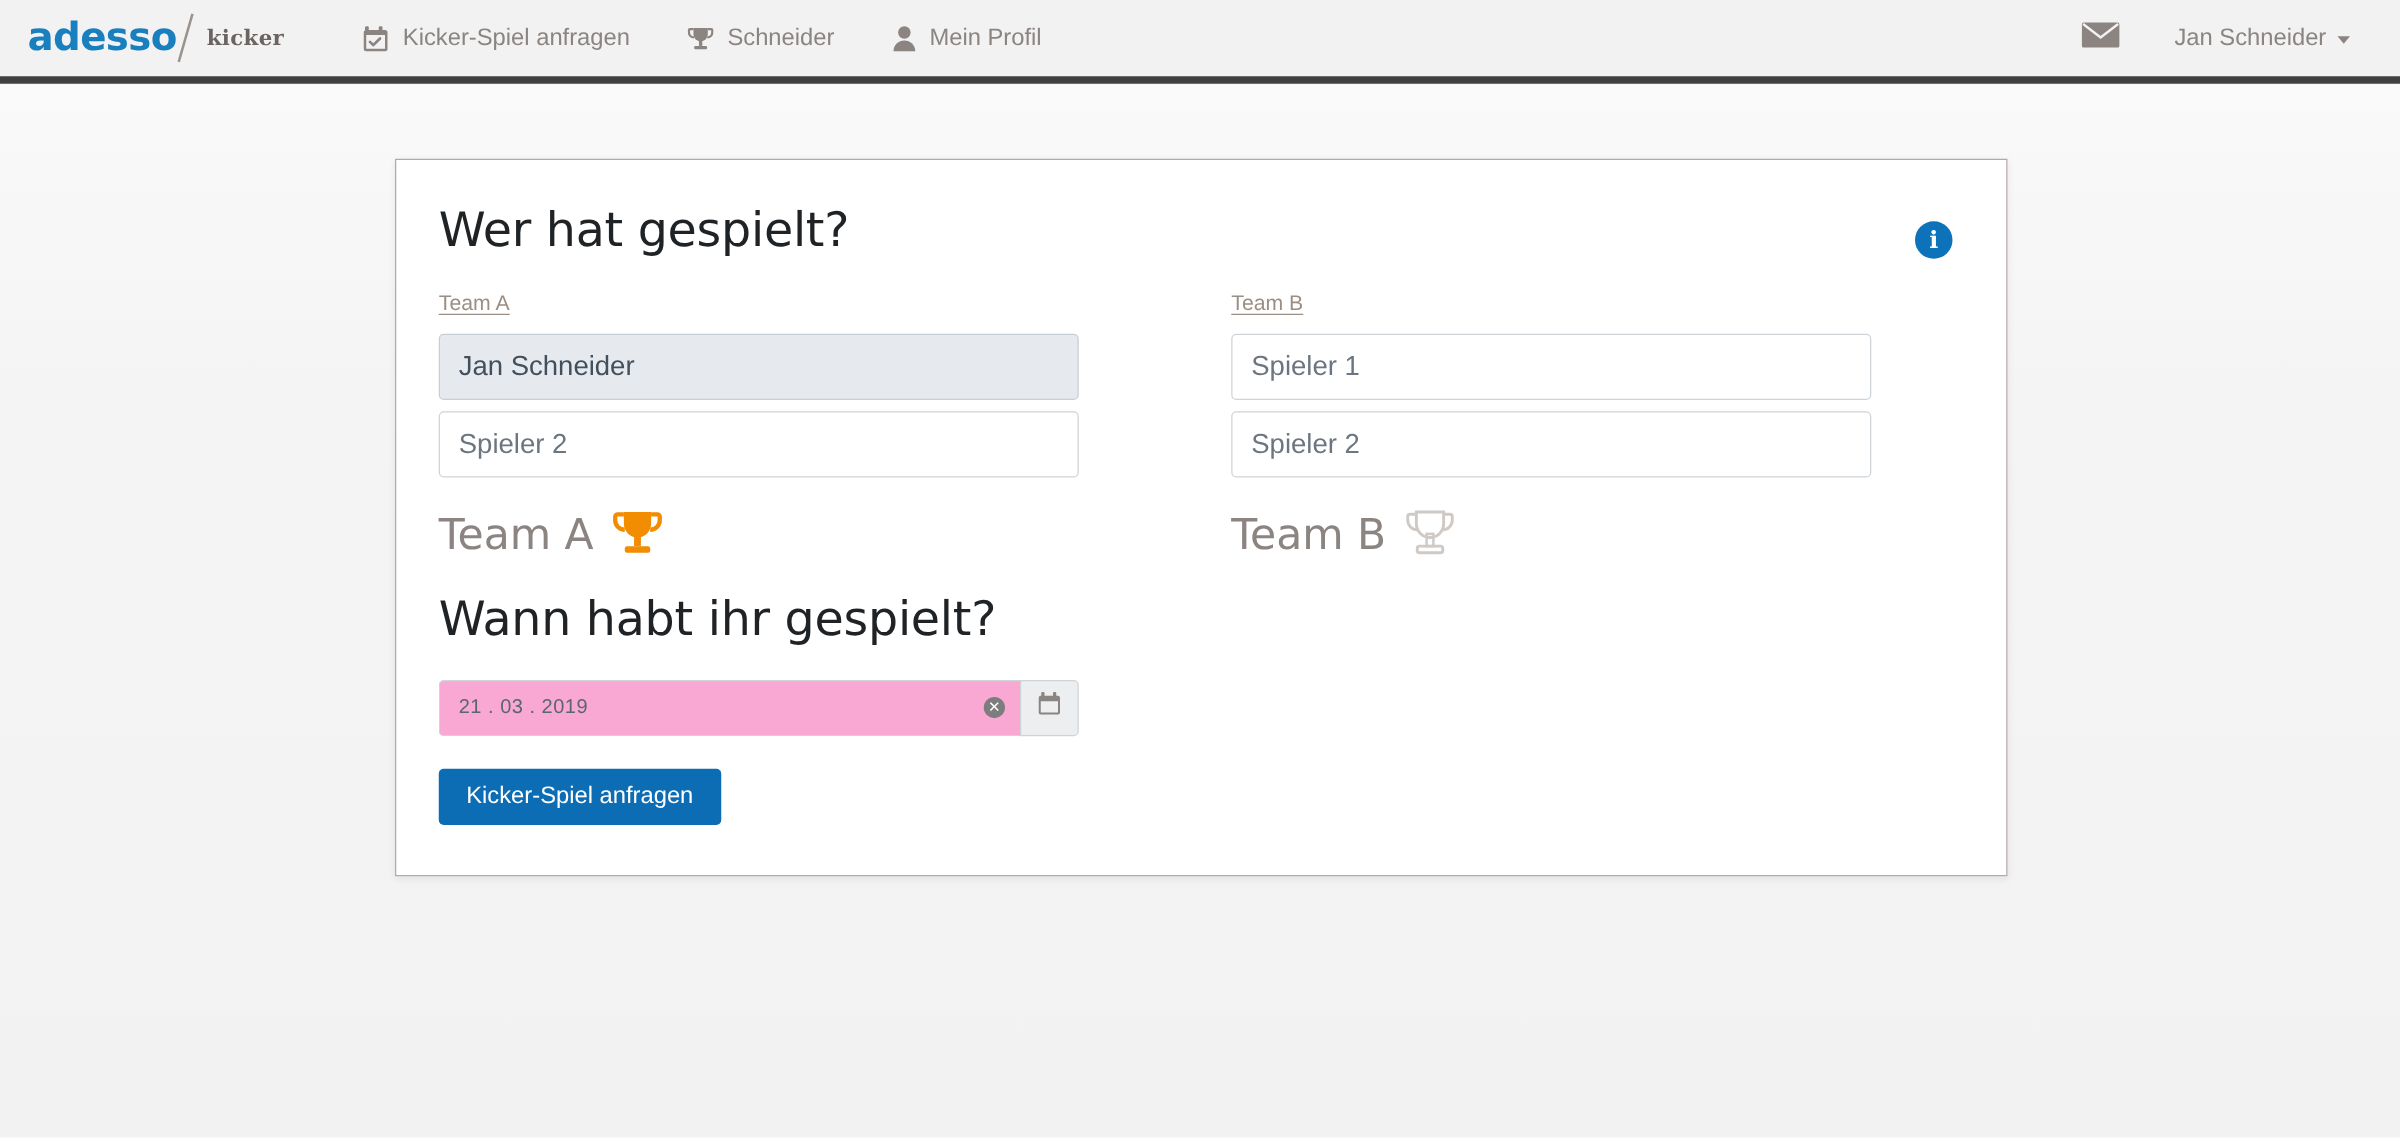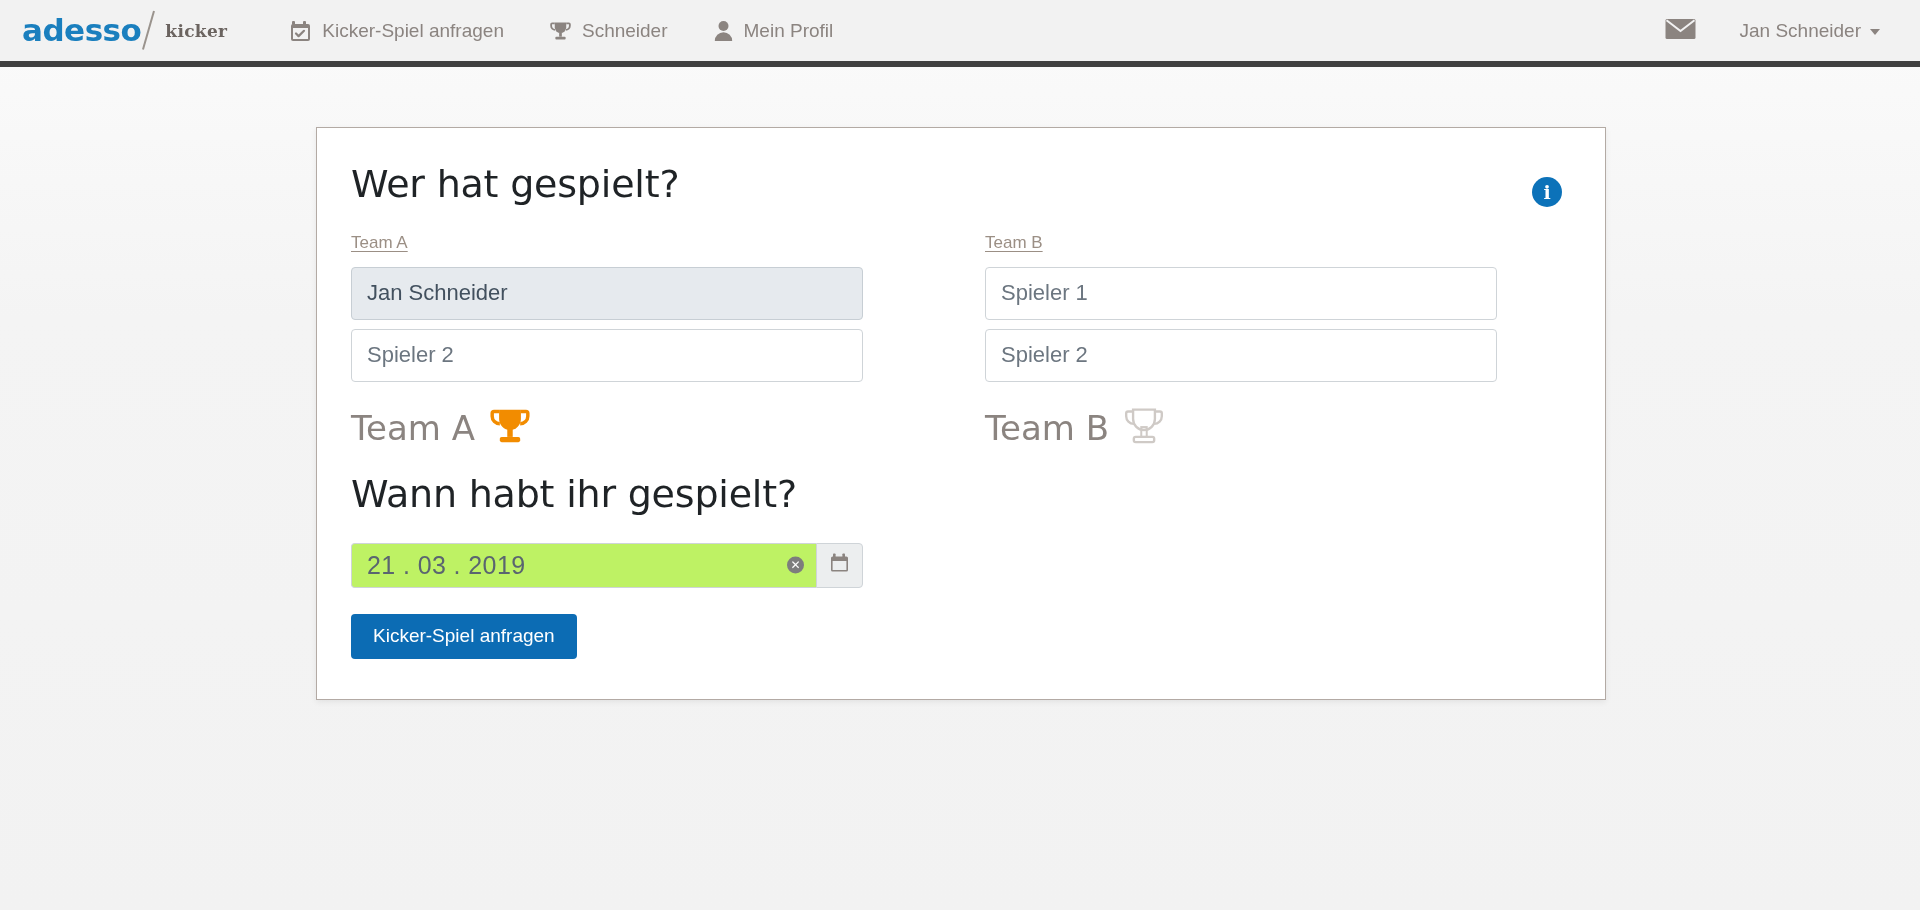--- a/index.html
+++ b/index.html
@@ -251,23 +251,23 @@
     flex: 1 1 auto;
   }
   .date-input {
     width: 100%;
     height: 45px;
     border: 1px solid #cfd4d8;
     border-right: none;
     border-radius: 4px 0 0 4px;
     padding: 0 40px 0 15px;
     font-family: "Liberation Sans", sans-serif;
-    font-size: 25px;
+    font-size: 16px;
     color: #5a6570;
-    background: #bef264;
+    background: #f9a8d4;
     outline: none;
     letter-spacing: 0.4px;
   }
   .clear-btn {
     position: absolute;
     right: 12px;
     top: 50%;
     transform: translateY(-50%);
     width: 17px;
     height: 17px;

